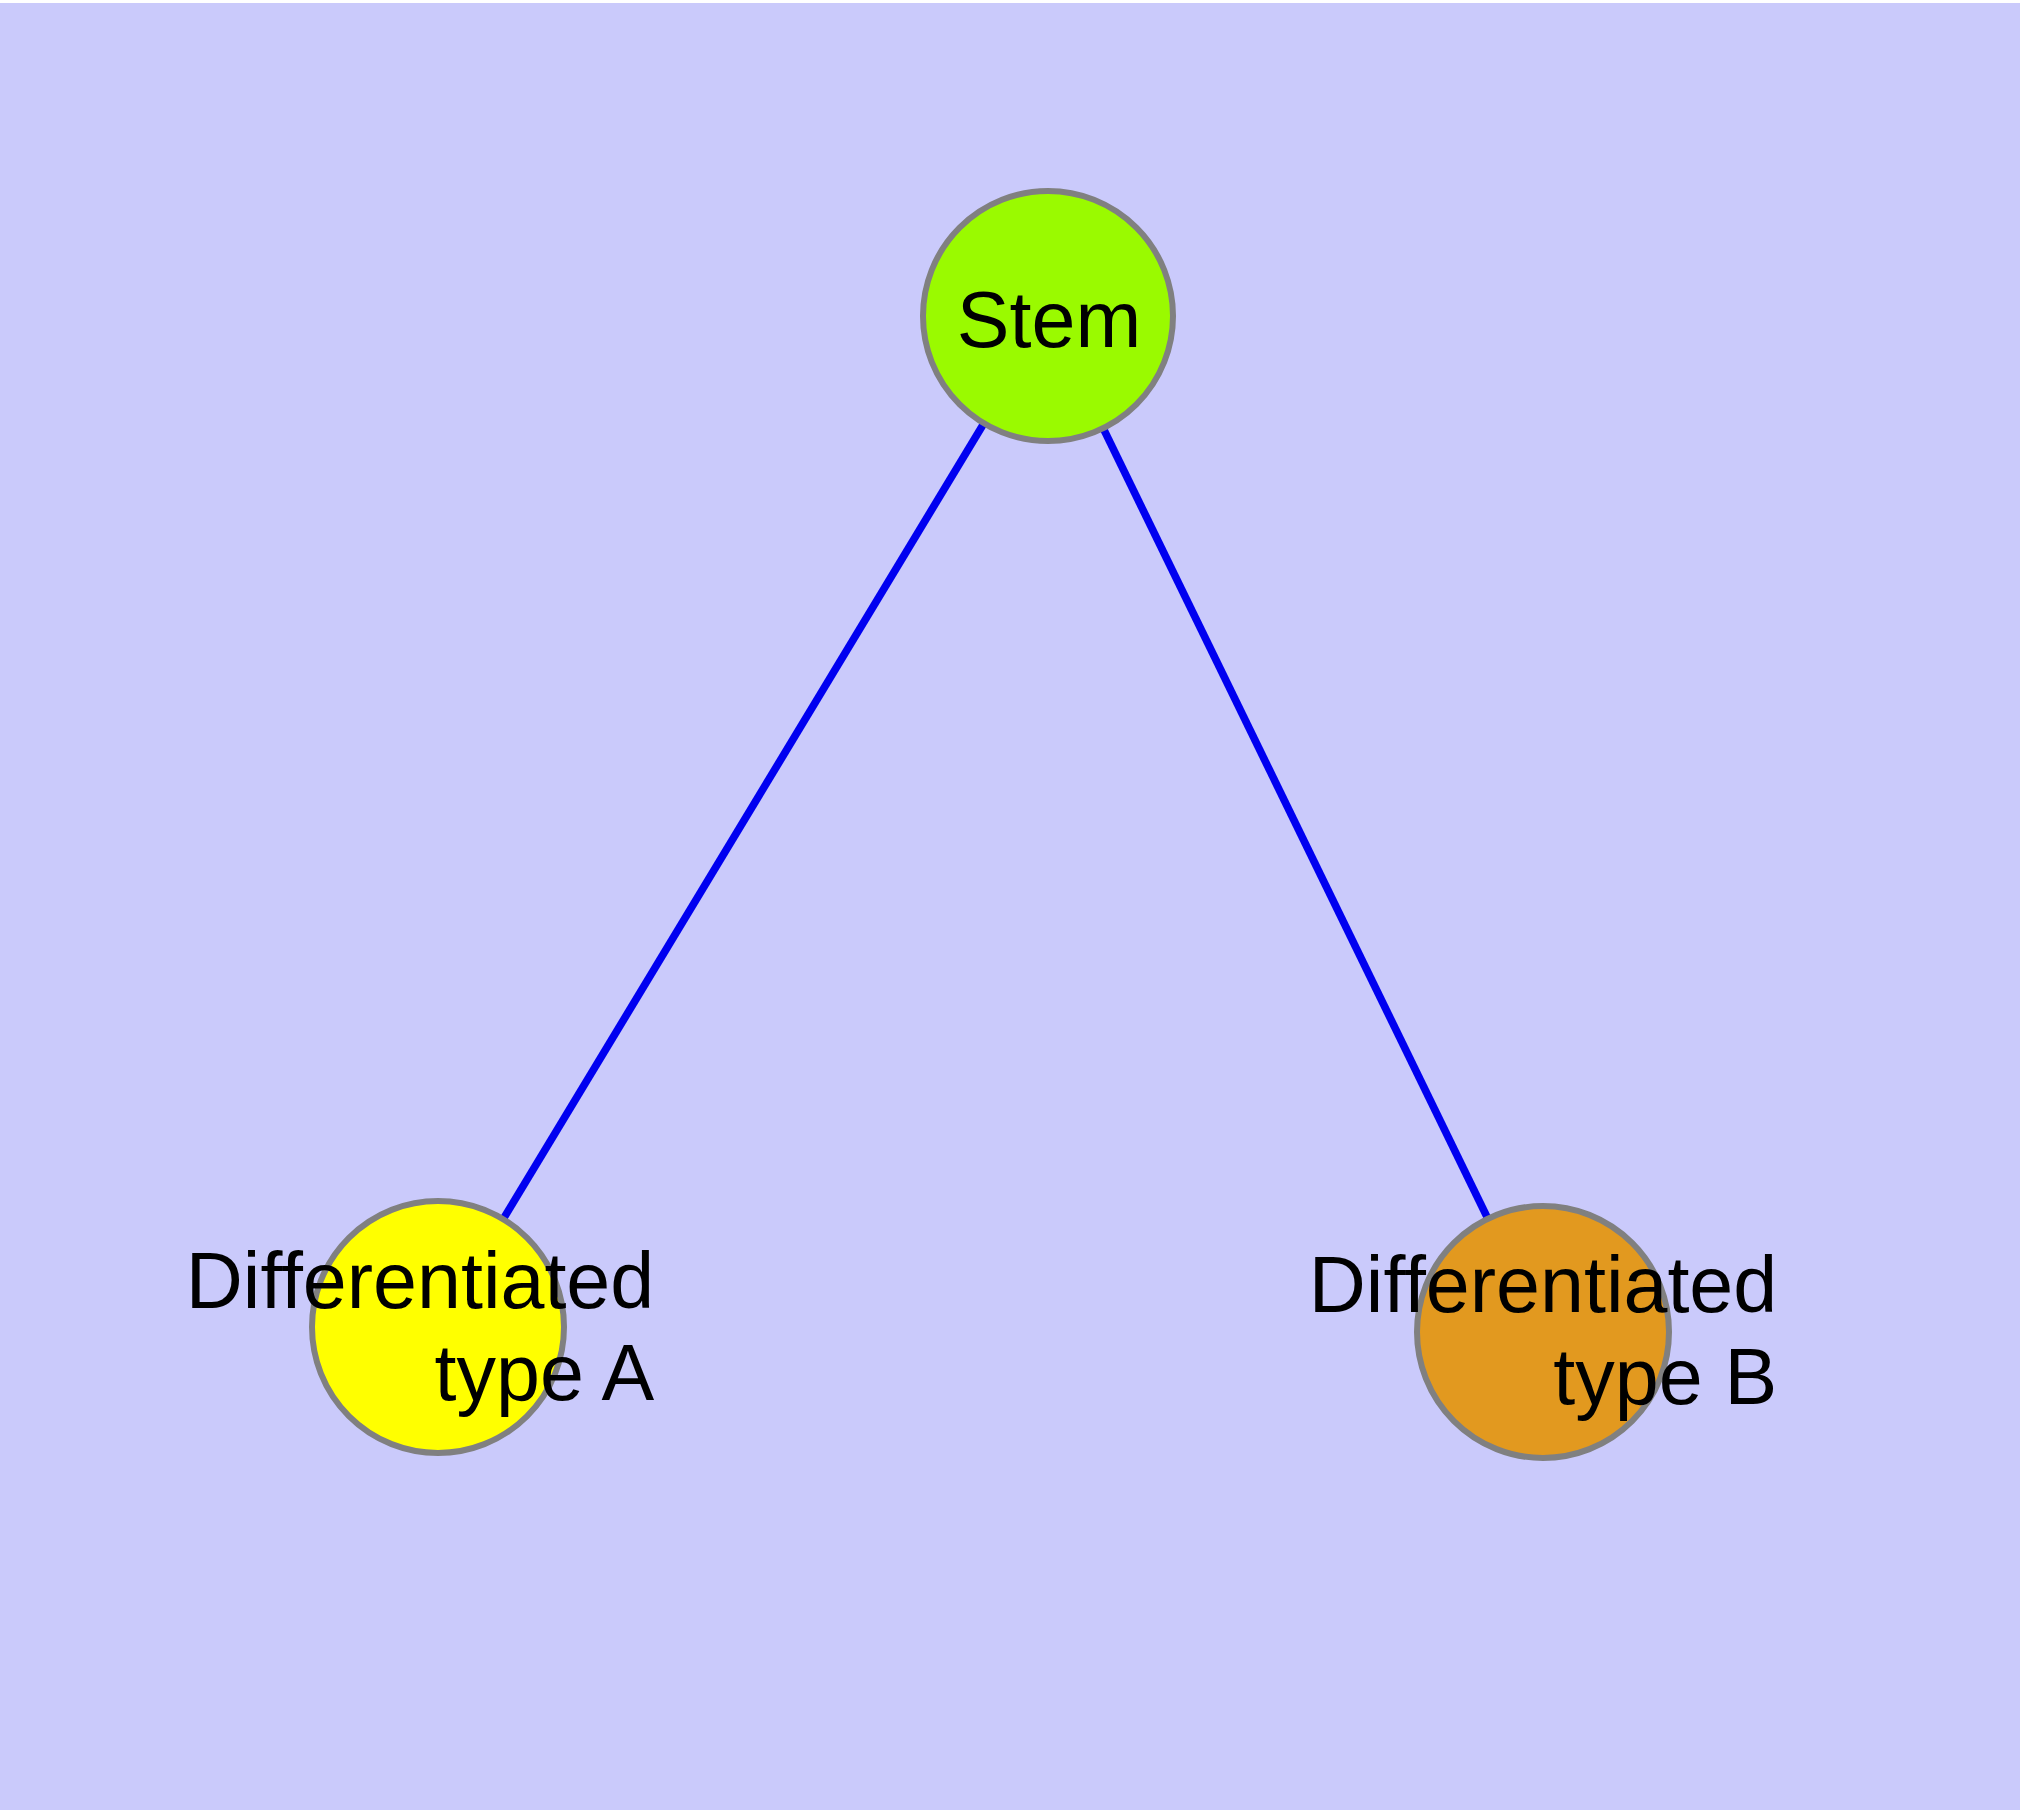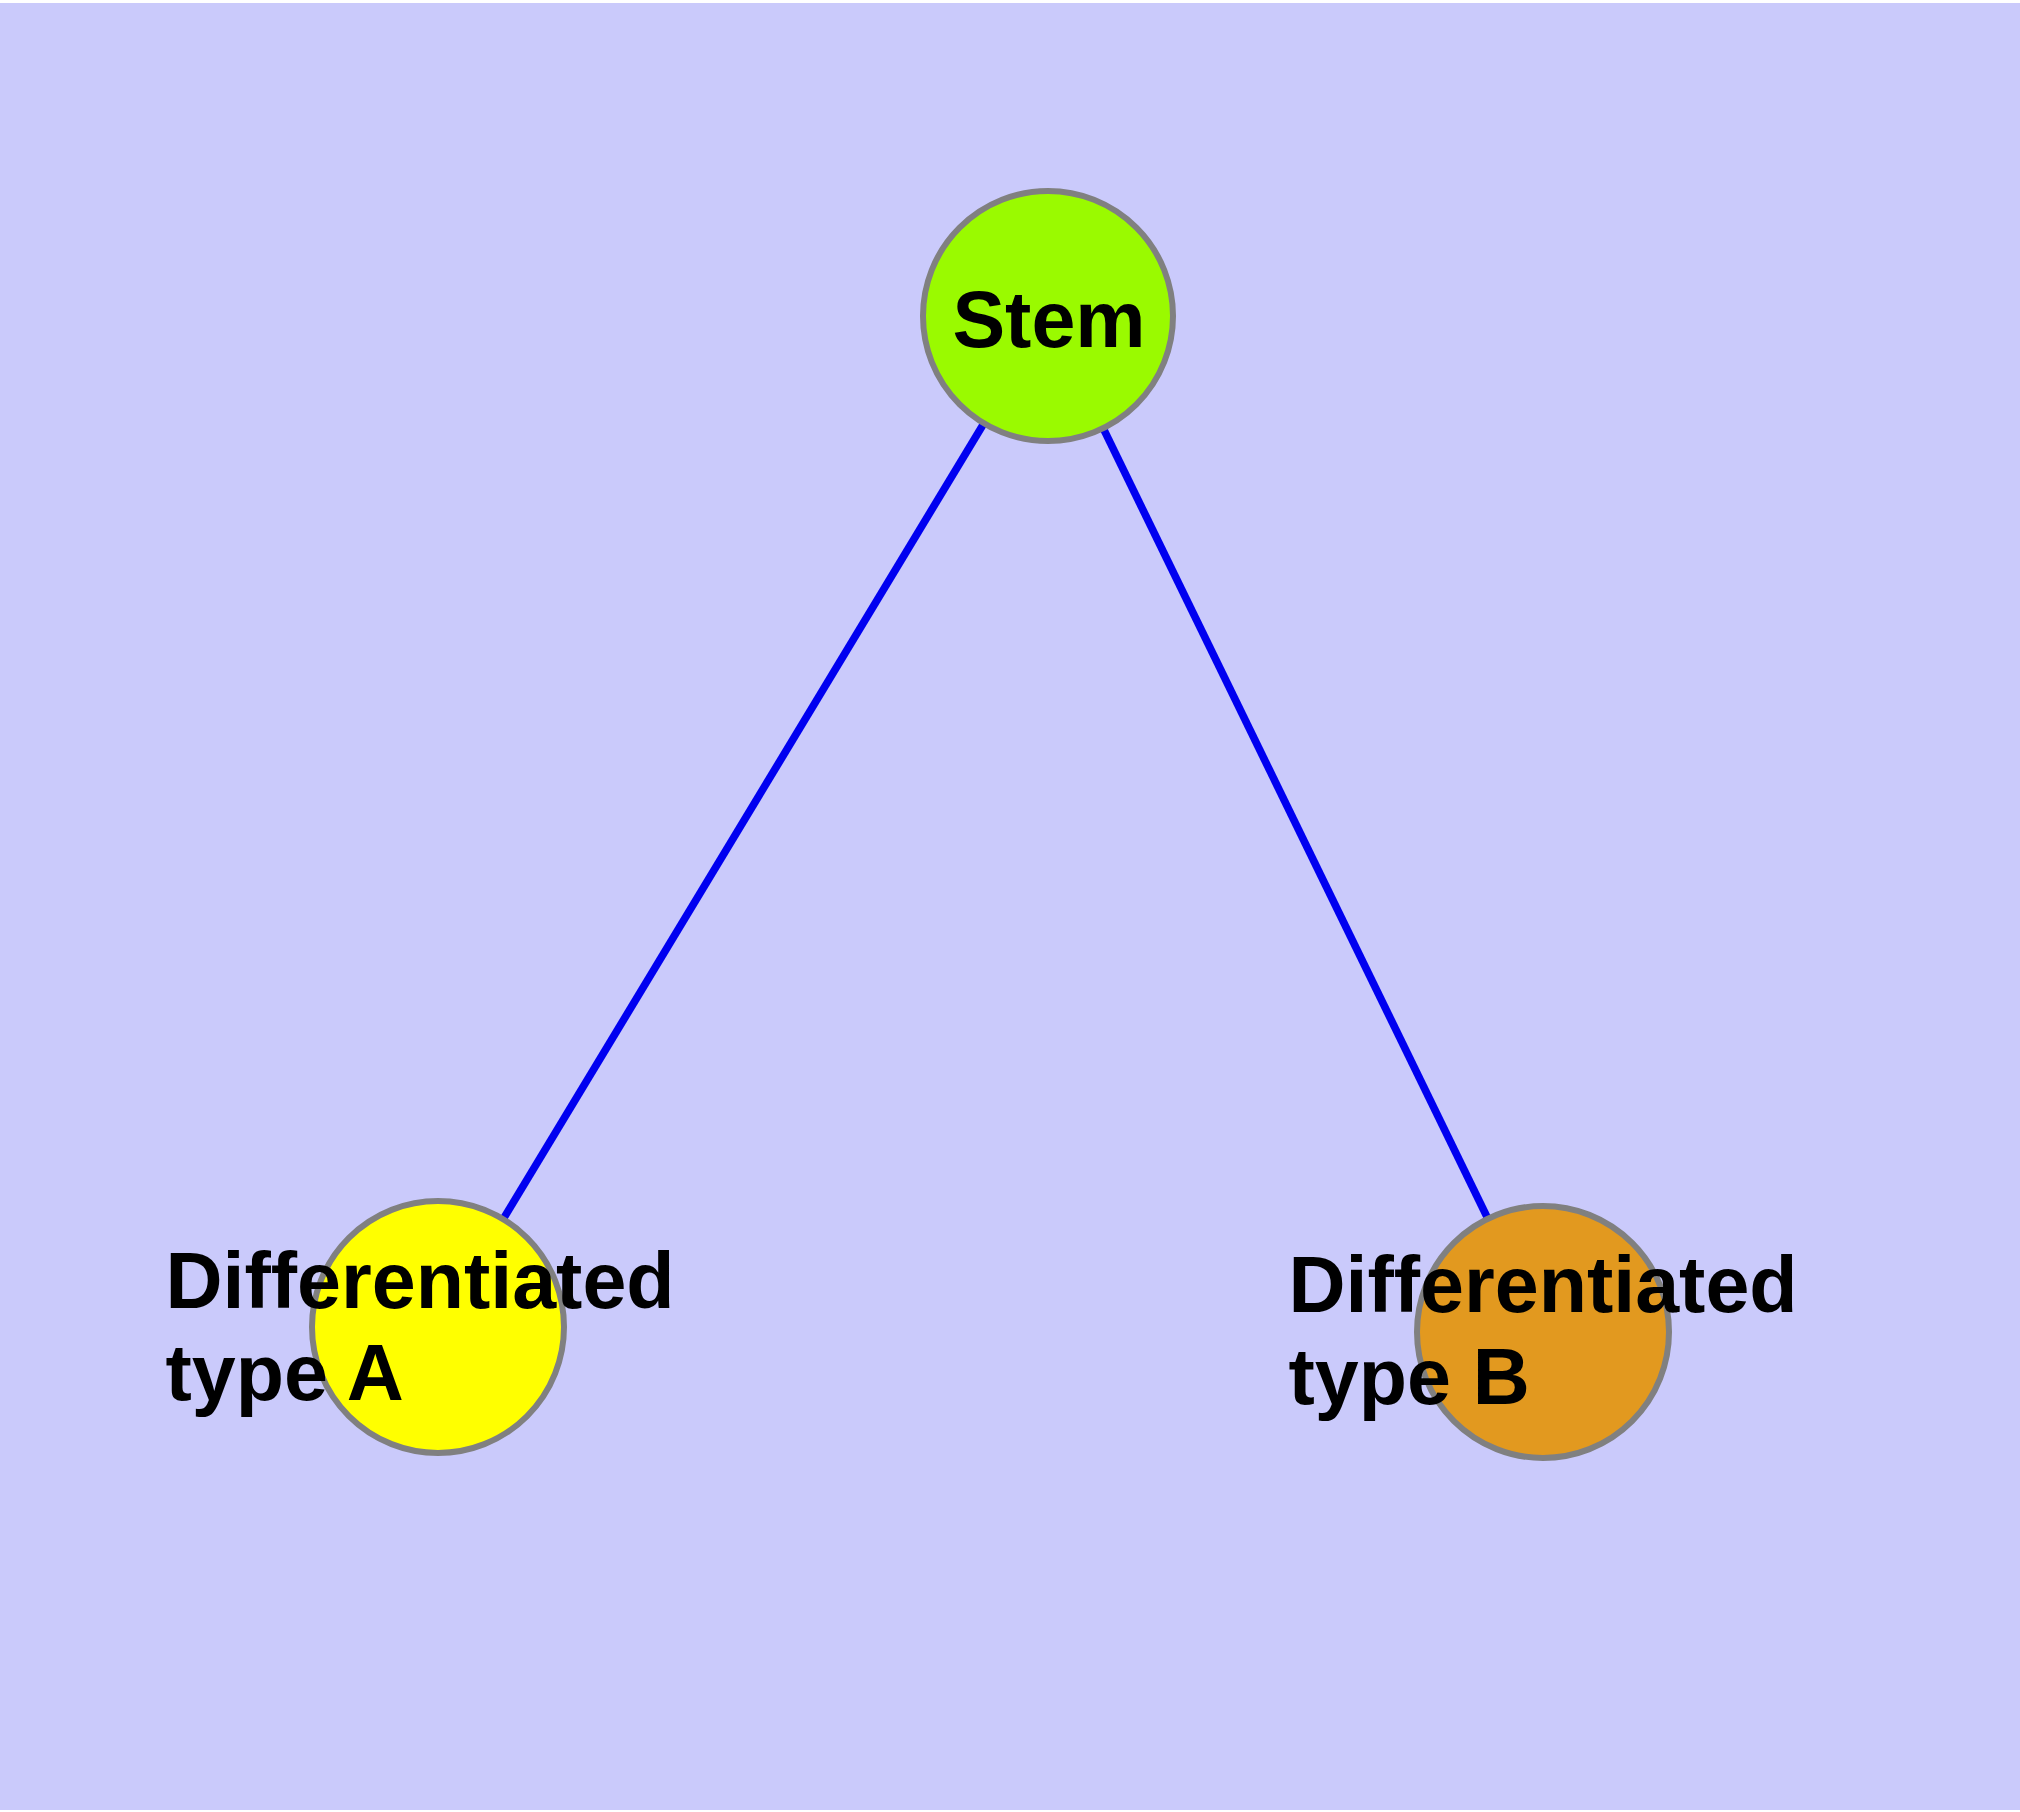--- a/index.html
+++ b/index.html
@@ -57,23 +57,23 @@
     left: 1414px;
     top: 1203px;
     width: 258px;
     height: 258px;
     background: var(--node-type-b, #E2991F);
   }
   .node-label {
     position: absolute;
     transform: translate(-50%, -50%);
     width: max-content;
-    text-align: left;
+    text-align: right;
     white-space: pre-line;
-    font-weight: bold;
+    font-weight: normal;
     font-size: 79px;
     line-height: 92px;
     color: var(--label, #000000);
     z-index: 3;
   }
   .label-stem   { left: 1049px; top: 320px; }
   .label-type-a { left: 420px;  top: 1327px; }
   .label-type-b { left: 1543px; top: 1331px; }
 </style>
 </head>

